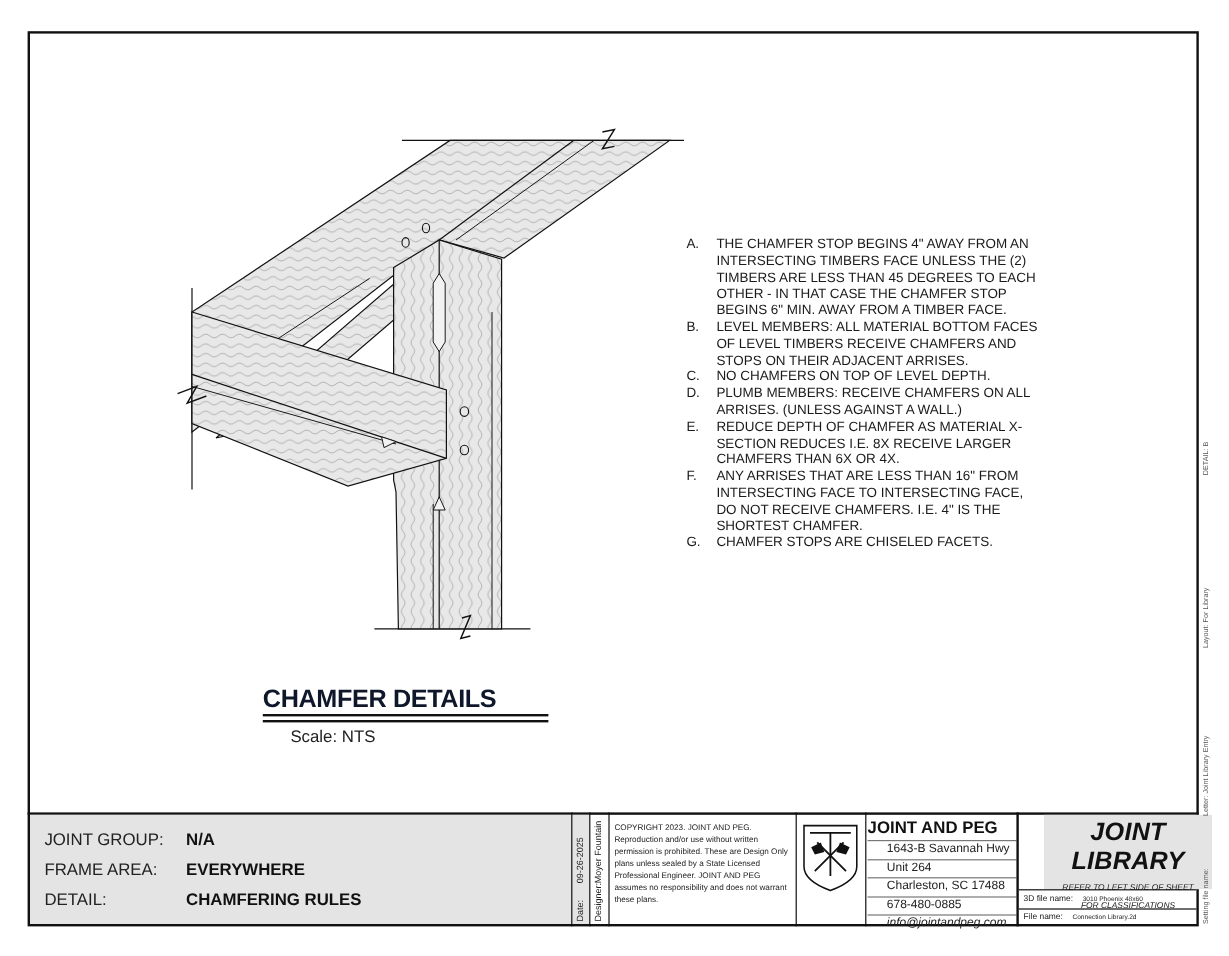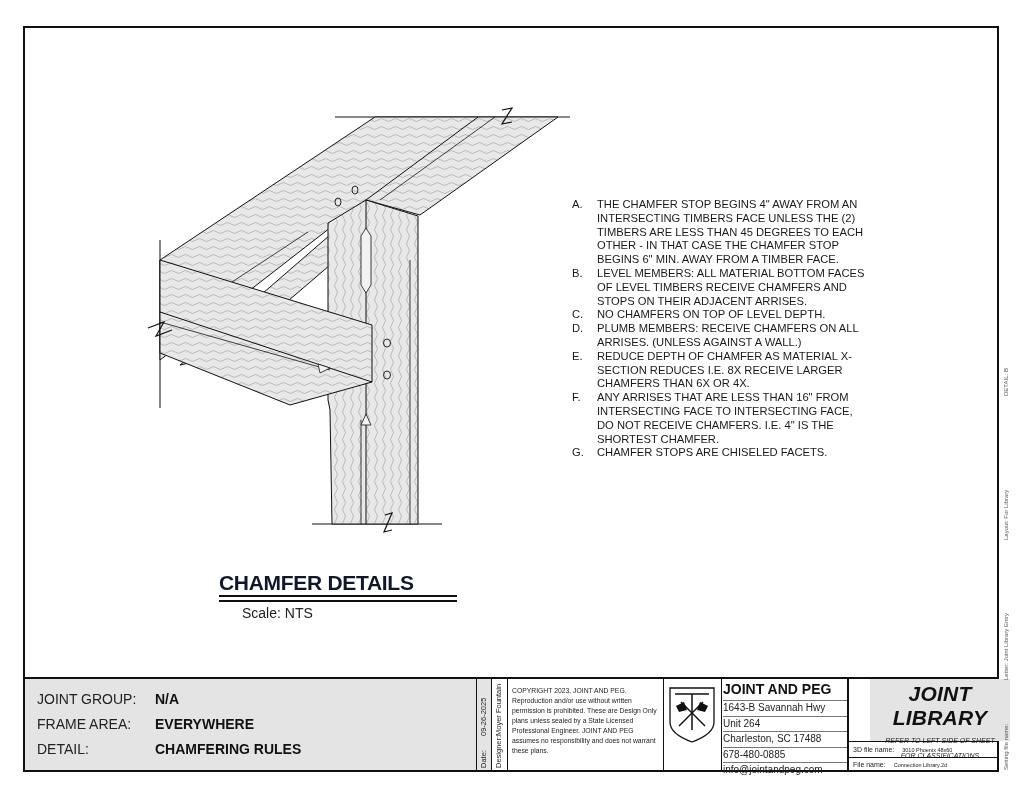--- a/index.html
+++ b/index.html
@@ -17,22 +17,22 @@
   .tb-left{position:absolute;left:25px;top:679px;width:450px;height:91px;background:#e4e4e4;padding-left:16px;}
   .tb-row{position:absolute;left:12px;font-size:14px;color:#222;}
   .tb-row .lbl{display:inline-block;width:118px;}
   .tb-row .val{font-weight:bold;color:#111;}
   .vline{position:absolute;background:#111;width:1px;}
   .vtext{position:absolute;font-size:7.5px;color:#222;transform:rotate(-90deg);transform-origin:left top;white-space:nowrap;}
   .copy{position:absolute;left:512px;top:686px;width:150px;font-size:6.8px;line-height:10px;color:#222;}
   .logo{position:absolute;left:667px;top:684px;width:50px;height:60px;}
   .company{position:absolute;left:723px;top:679px;width:124px;}
   .company .name{height:21px;font-size:14px;font-weight:bold;padding-left:0;line-height:20px;border-bottom:1px solid #777;}
-  .company .line{height:14.5px;font-size:10px;line-height:14px;padding-left:0;border-bottom:1px solid #777;color:#222;}
-  .company .line:last-child{border-bottom:none;}
+  .company .line{height:14.5px;font-size:10px;line-height:14px;padding-left:16px;border-bottom:1px solid #777;color:#222;}
+  .company .line:last-child{border-bottom:none;font-style:italic;}
   .jl{position:absolute;left:870px;top:679px;width:140px;height:62px;background:#e4e4e4;text-align:center;font-style:italic;}
   .jl .big{font-size:21px;font-weight:bold;margin-top:3px;letter-spacing:0.2px;}
   .jl .small{font-size:7px;margin-top:7px;color:#222;}
   .jl .small2{font-size:7px;margin-top:8px;color:#222;}
   .file-row{position:absolute;left:849px;width:148px;height:15px;font-size:7px;line-height:15px;padding-left:4px;box-sizing:border-box;color:#222;}
   .file-row .fv{font-size:5.5px;margin-left:8px;}
   .hline{position:absolute;background:#111;height:1px;}
   .strip-text{position:absolute;font-size:6px;color:#555;transform:rotate(-90deg);transform-origin:left top;white-space:nowrap;}
 </style>
 </head>

